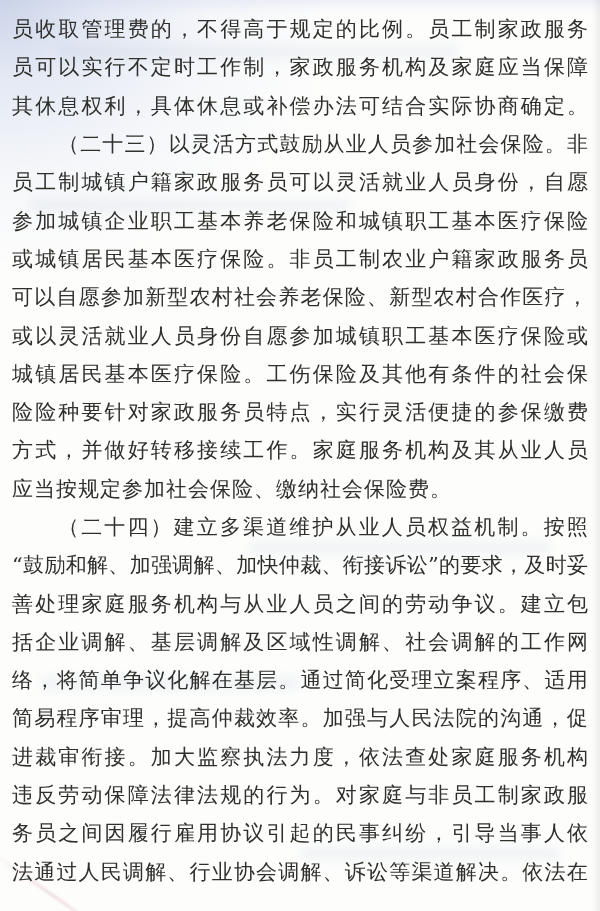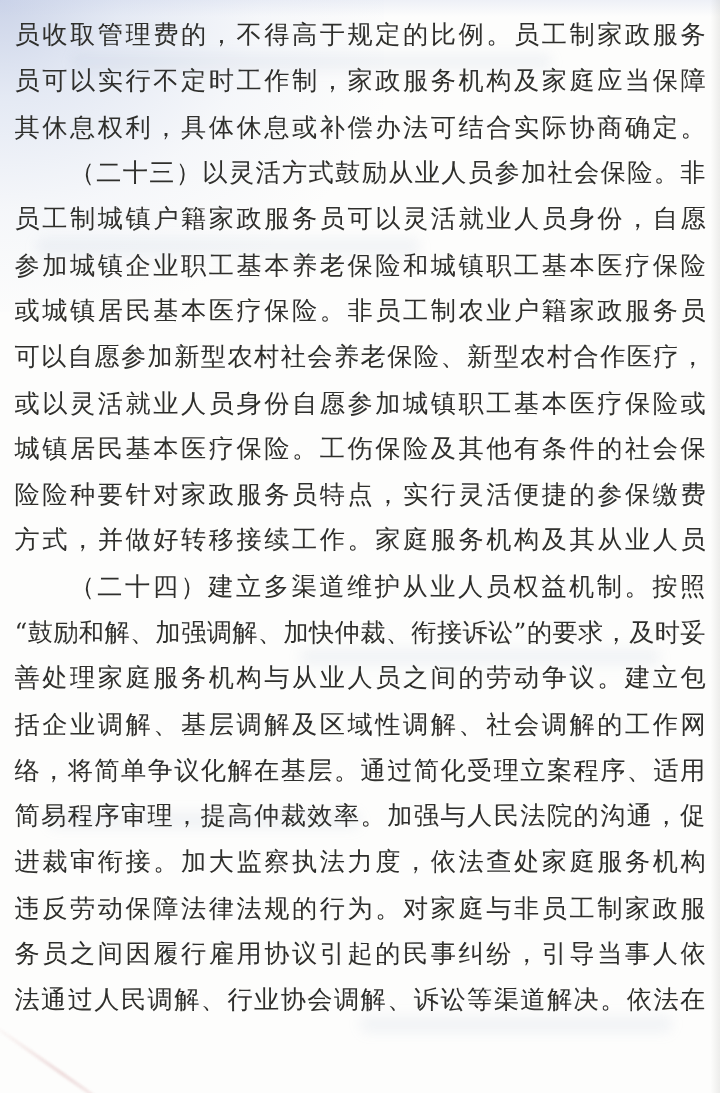--- a/index.html
+++ b/index.html
@@ -106,20 +106,21 @@
       <div class="paragraph">
         <div class="line justify indent"><span class="ch">（</span><span class="ch">二</span><span class="ch">十</span><span class="ch">三</span><span class="ch">）</span><span class="ch">以</span><span class="ch">灵</span><span class="ch">活</span><span class="ch">方</span><span class="ch">式</span><span class="ch">鼓</span><span class="ch">励</span><span class="ch">从</span><span class="ch">业</span><span class="ch">人</span><span class="ch">员</span><span class="ch">参</span><span class="ch">加</span><span class="ch">社</span><span class="ch">会</span><span class="ch">保</span><span class="ch">险</span><span class="ch">。</span><span class="ch">非</span></div>
         <div class="line justify"><span class="ch">员</span><span class="ch">工</span><span class="ch">制</span><span class="ch">城</span><span class="ch">镇</span><span class="ch">户</span><span class="ch">籍</span><span class="ch">家</span><span class="ch">政</span><span class="ch">服</span><span class="ch">务</span><span class="ch">员</span><span class="ch">可</span><span class="ch">以</span><span class="ch">灵</span><span class="ch">活</span><span class="ch">就</span><span class="ch">业</span><span class="ch">人</span><span class="ch">员</span><span class="ch">身</span><span class="ch">份</span><span class="ch">，</span><span class="ch">自</span><span class="ch">愿</span></div>
         <div class="line justify"><span class="ch">参</span><span class="ch">加</span><span class="ch">城</span><span class="ch">镇</span><span class="ch">企</span><span class="ch">业</span><span class="ch">职</span><span class="ch">工</span><span class="ch">基</span><span class="ch">本</span><span class="ch">养</span><span class="ch">老</span><span class="ch">保</span><span class="ch">险</span><span class="ch">和</span><span class="ch">城</span><span class="ch">镇</span><span class="ch">职</span><span class="ch">工</span><span class="ch">基</span><span class="ch">本</span><span class="ch">医</span><span class="ch">疗</span><span class="ch">保</span><span class="ch">险</span></div>
         <div class="line justify"><span class="ch">或</span><span class="ch">城</span><span class="ch">镇</span><span class="ch">居</span><span class="ch">民</span><span class="ch">基</span><span class="ch">本</span><span class="ch">医</span><span class="ch">疗</span><span class="ch">保</span><span class="ch">险</span><span class="ch">。</span><span class="ch">非</span><span class="ch">员</span><span class="ch">工</span><span class="ch">制</span><span class="ch">农</span><span class="ch">业</span><span class="ch">户</span><span class="ch">籍</span><span class="ch">家</span><span class="ch">政</span><span class="ch">服</span><span class="ch">务</span><span class="ch">员</span></div>
         <div class="line justify"><span class="ch">可</span><span class="ch">以</span><span class="ch">自</span><span class="ch">愿</span><span class="ch">参</span><span class="ch">加</span><span class="ch">新</span><span class="ch">型</span><span class="ch">农</span><span class="ch">村</span><span class="ch">社</span><span class="ch">会</span><span class="ch">养</span><span class="ch">老</span><span class="ch">保</span><span class="ch">险</span><span class="ch">、</span><span class="ch">新</span><span class="ch">型</span><span class="ch">农</span><span class="ch">村</span><span class="ch">合</span><span class="ch">作</span><span class="ch">医</span><span class="ch">疗</span><span class="ch">，</span></div>
         <div class="line justify"><span class="ch">或</span><span class="ch">以</span><span class="ch">灵</span><span class="ch">活</span><span class="ch">就</span><span class="ch">业</span><span class="ch">人</span><span class="ch">员</span><span class="ch">身</span><span class="ch">份</span><span class="ch">自</span><span class="ch">愿</span><span class="ch">参</span><span class="ch">加</span><span class="ch">城</span><span class="ch">镇</span><span class="ch">职</span><span class="ch">工</span><span class="ch">基</span><span class="ch">本</span><span class="ch">医</span><span class="ch">疗</span><span class="ch">保</span><span class="ch">险</span><span class="ch">或</span></div>
         <div class="line justify"><span class="ch">城</span><span class="ch">镇</span><span class="ch">居</span><span class="ch">民</span><span class="ch">基</span><span class="ch">本</span><span class="ch">医</span><span class="ch">疗</span><span class="ch">保</span><span class="ch">险</span><span class="ch">。</span><span class="ch">工</span><span class="ch">伤</span><span class="ch">保</span><span class="ch">险</span><span class="ch">及</span><span class="ch">其</span><span class="ch">他</span><span class="ch">有</span><span class="ch">条</span><span class="ch">件</span><span class="ch">的</span><span class="ch">社</span><span class="ch">会</span><span class="ch">保</span></div>
         <div class="line justify"><span class="ch">险</span><span class="ch">险</span><span class="ch">种</span><span class="ch">要</span><span class="ch">针</span><span class="ch">对</span><span class="ch">家</span><span class="ch">政</span><span class="ch">服</span><span class="ch">务</span><span class="ch">员</span><span class="ch">特</span><span class="ch">点</span><span class="ch">，</span><span class="ch">实</span><span class="ch">行</span><span class="ch">灵</span><span class="ch">活</span><span class="ch">便</span><span class="ch">捷</span><span class="ch">的</span><span class="ch">参</span><span class="ch">保</span><span class="ch">缴</span><span class="ch">费</span></div>
         <div class="line justify"><span class="ch">方</span><span class="ch">式</span><span class="ch">，</span><span class="ch">并</span><span class="ch">做</span><span class="ch">好</span><span class="ch">转</span><span class="ch">移</span><span class="ch">接</span><span class="ch">续</span><span class="ch">工</span><span class="ch">作</span><span class="ch">。</span><span class="ch">家</span><span class="ch">庭</span><span class="ch">服</span><span class="ch">务</span><span class="ch">机</span><span class="ch">构</span><span class="ch">及</span><span class="ch">其</span><span class="ch">从</span><span class="ch">业</span><span class="ch">人</span><span class="ch">员</span></div>
+        <div class="line plain">应当按规定参加社会保险、缴纳社会保险费。</div>
       </div>
       <div class="paragraph">
         <div class="line justify indent"><span class="ch">（</span><span class="ch">二</span><span class="ch">十</span><span class="ch">四</span><span class="ch">）</span><span class="ch">建</span><span class="ch">立</span><span class="ch">多</span><span class="ch">渠</span><span class="ch">道</span><span class="ch">维</span><span class="ch">护</span><span class="ch">从</span><span class="ch">业</span><span class="ch">人</span><span class="ch">员</span><span class="ch">权</span><span class="ch">益</span><span class="ch">机</span><span class="ch">制</span><span class="ch">。</span><span class="ch">按</span><span class="ch">照</span></div>
         <div class="line justify"><span class="ch">“</span><span class="ch">鼓</span><span class="ch">励</span><span class="ch">和</span><span class="ch">解</span><span class="ch">、</span><span class="ch">加</span><span class="ch">强</span><span class="ch">调</span><span class="ch">解</span><span class="ch">、</span><span class="ch">加</span><span class="ch">快</span><span class="ch">仲</span><span class="ch">裁</span><span class="ch">、</span><span class="ch">衔</span><span class="ch">接</span><span class="ch">诉</span><span class="ch">讼</span><span class="ch">”</span><span class="ch">的</span><span class="ch">要</span><span class="ch">求</span><span class="ch">，</span><span class="ch">及</span><span class="ch">时</span><span class="ch">妥</span></div>
         <div class="line justify"><span class="ch">善</span><span class="ch">处</span><span class="ch">理</span><span class="ch">家</span><span class="ch">庭</span><span class="ch">服</span><span class="ch">务</span><span class="ch">机</span><span class="ch">构</span><span class="ch">与</span><span class="ch">从</span><span class="ch">业</span><span class="ch">人</span><span class="ch">员</span><span class="ch">之</span><span class="ch">间</span><span class="ch">的</span><span class="ch">劳</span><span class="ch">动</span><span class="ch">争</span><span class="ch">议</span><span class="ch">。</span><span class="ch">建</span><span class="ch">立</span><span class="ch">包</span></div>
         <div class="line justify"><span class="ch">括</span><span class="ch">企</span><span class="ch">业</span><span class="ch">调</span><span class="ch">解</span><span class="ch">、</span><span class="ch">基</span><span class="ch">层</span><span class="ch">调</span><span class="ch">解</span><span class="ch">及</span><span class="ch">区</span><span class="ch">域</span><span class="ch">性</span><span class="ch">调</span><span class="ch">解</span><span class="ch">、</span><span class="ch">社</span><span class="ch">会</span><span class="ch">调</span><span class="ch">解</span><span class="ch">的</span><span class="ch">工</span><span class="ch">作</span><span class="ch">网</span></div>
         <div class="line justify"><span class="ch">络</span><span class="ch">，</span><span class="ch">将</span><span class="ch">简</span><span class="ch">单</span><span class="ch">争</span><span class="ch">议</span><span class="ch">化</span><span class="ch">解</span><span class="ch">在</span><span class="ch">基</span><span class="ch">层</span><span class="ch">。</span><span class="ch">通</span><span class="ch">过</span><span class="ch">简</span><span class="ch">化</span><span class="ch">受</span><span class="ch">理</span><span class="ch">立</span><span class="ch">案</span><span class="ch">程</span><span class="ch">序</span><span class="ch">、</span><span class="ch">适</span><span class="ch">用</span></div>
         <div class="line justify"><span class="ch">简</span><span class="ch">易</span><span class="ch">程</span><span class="ch">序</span><span class="ch">审</span><span class="ch">理</span><span class="ch">，</span><span class="ch">提</span><span class="ch">高</span><span class="ch">仲</span><span class="ch">裁</span><span class="ch">效</span><span class="ch">率</span><span class="ch">。</span><span class="ch">加</span><span class="ch">强</span><span class="ch">与</span><span class="ch">人</span><span class="ch">民</span><span class="ch">法</span><span class="ch">院</span><span class="ch">的</span><span class="ch">沟</span><span class="ch">通</span><span class="ch">，</span><span class="ch">促</span></div>
         <div class="line justify"><span class="ch">进</span><span class="ch">裁</span><span class="ch">审</span><span class="ch">衔</span><span class="ch">接</span><span class="ch">。</span><span class="ch">加</span><span class="ch">大</span><span class="ch">监</span><span class="ch">察</span><span class="ch">执</span><span class="ch">法</span><span class="ch">力</span><span class="ch">度</span><span class="ch">，</span><span class="ch">依</span><span class="ch">法</span><span class="ch">查</span><span class="ch">处</span><span class="ch">家</span><span class="ch">庭</span><span class="ch">服</span><span class="ch">务</span><span class="ch">机</span><span class="ch">构</span></div>
         <div class="line justify"><span class="ch">违</span><span class="ch">反</span><span class="ch">劳</span><span class="ch">动</span><span class="ch">保</span><span class="ch">障</span><span class="ch">法</span><span class="ch">律</span><span class="ch">法</span><span class="ch">规</span><span class="ch">的</span><span class="ch">行</span><span class="ch">为</span><span class="ch">。</span><span class="ch">对</span><span class="ch">家</span><span class="ch">庭</span><span class="ch">与</span><span class="ch">非</span><span class="ch">员</span><span class="ch">工</span><span class="ch">制</span><span class="ch">家</span><span class="ch">政</span><span class="ch">服</span></div>

